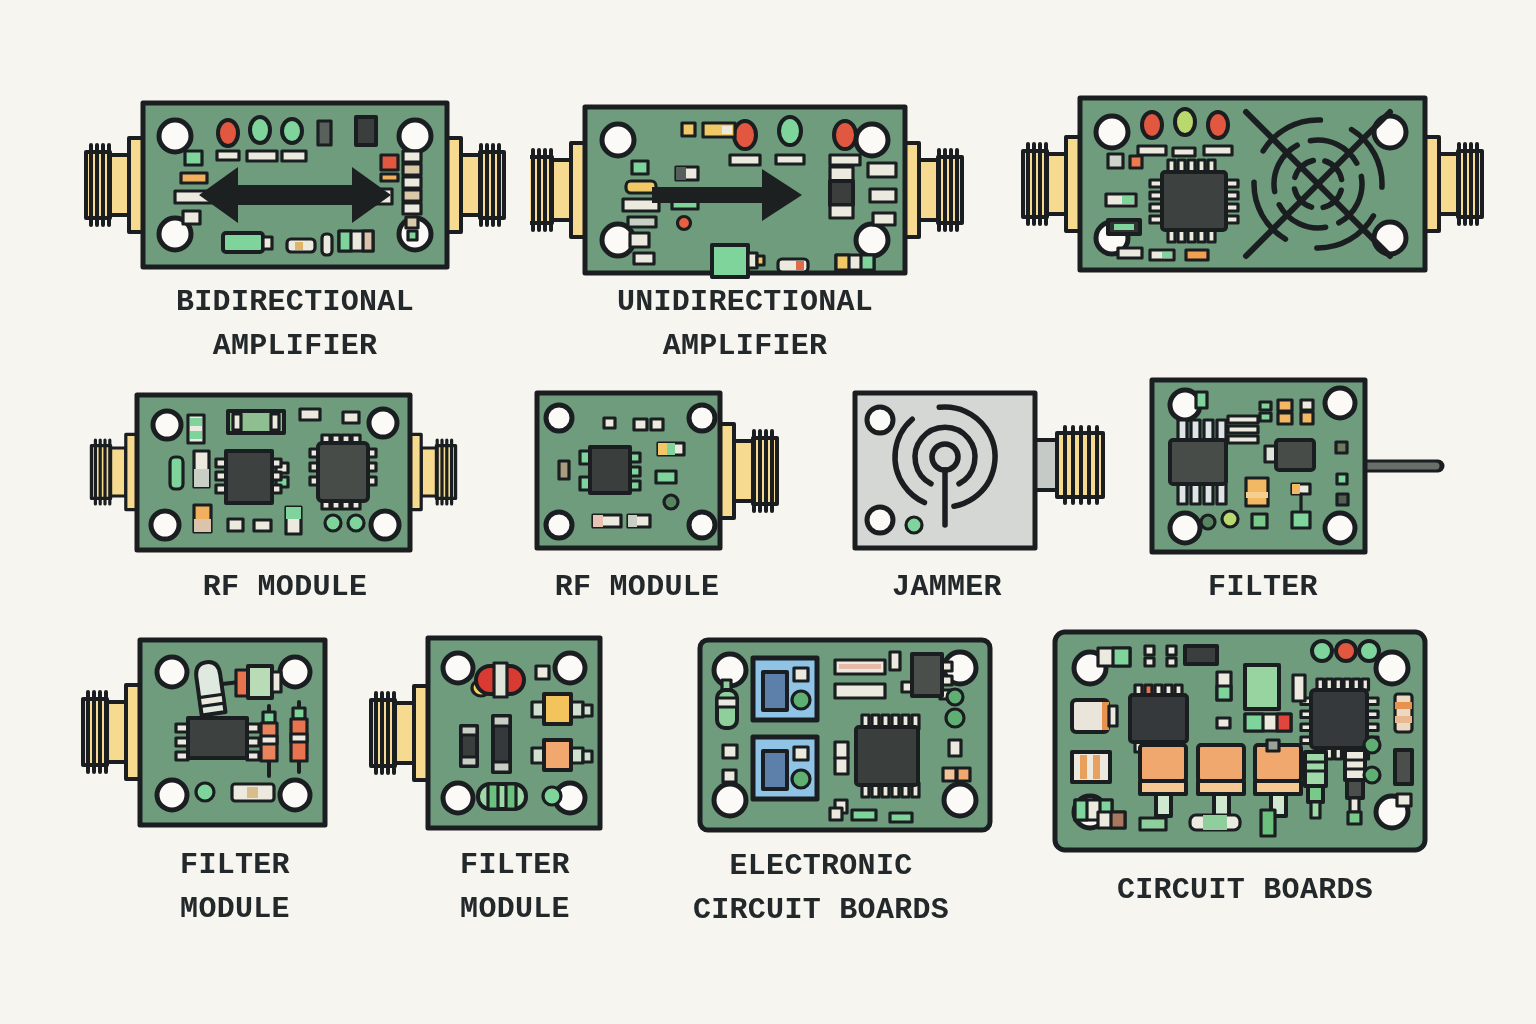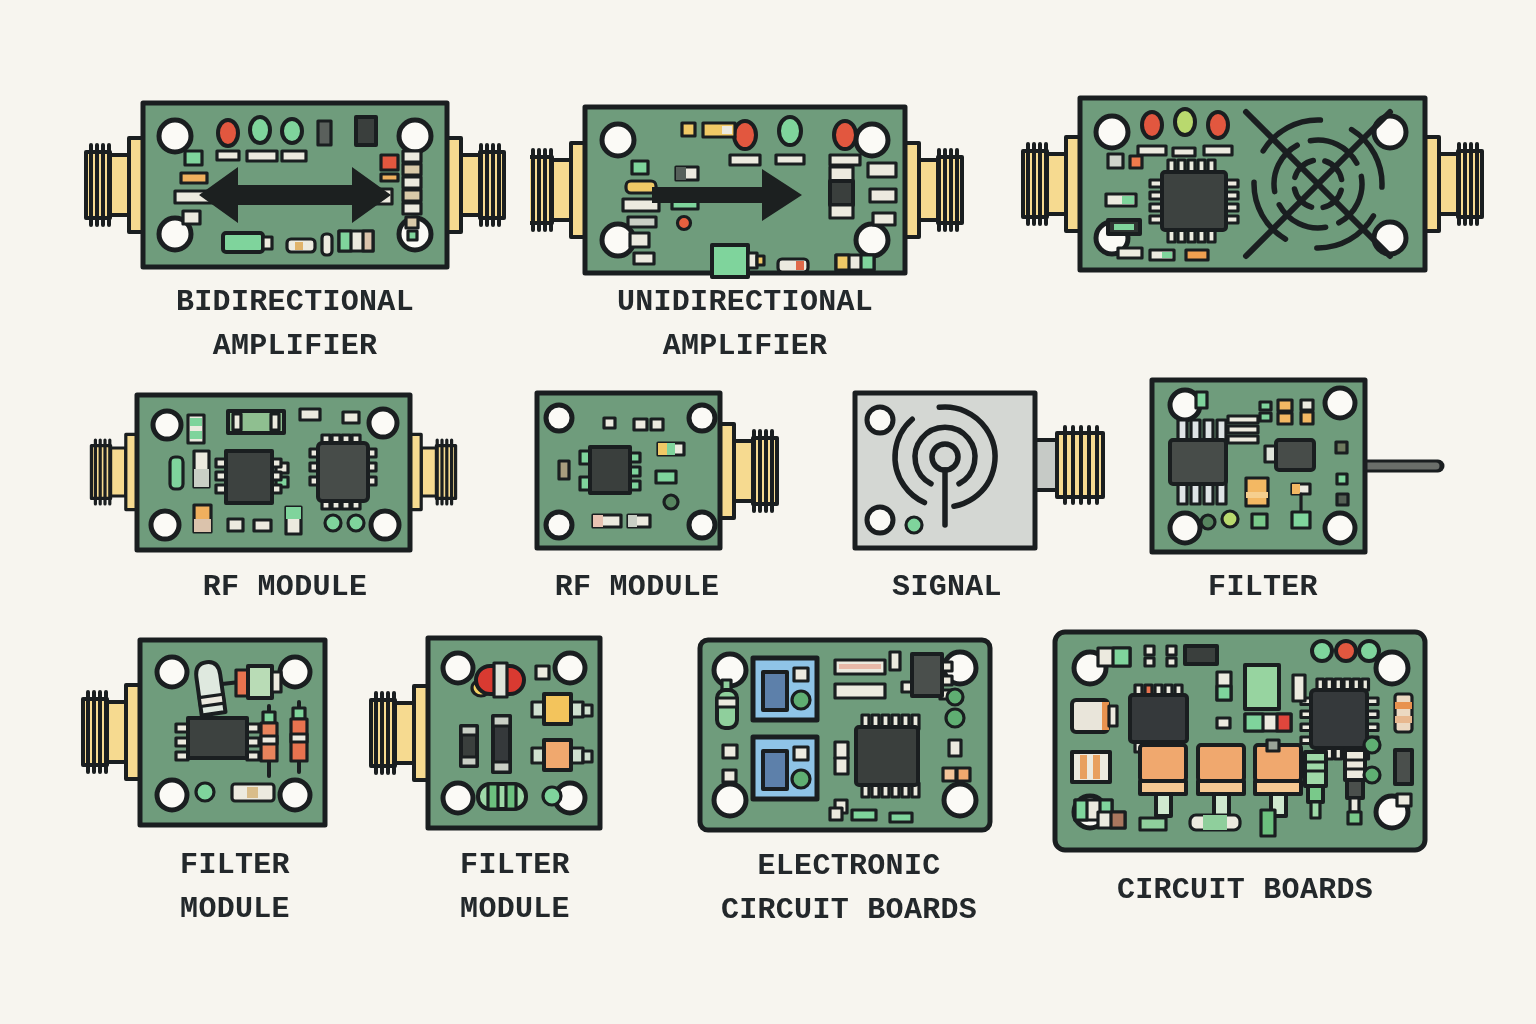--- a/index.html
+++ b/index.html
@@ -645,34 +645,34 @@
   <div>UNIDIRECTIONAL</div>
   <div>AMPLIFIER</div>
 </div>
 <div class="label" style="left:165px;top:565px;width:240px">
   <div>RF MODULE</div>
 </div>
 <div class="label" style="left:517px;top:565px;width:240px">
   <div>RF MODULE</div>
 </div>
 <div class="label" style="left:827px;top:565px;width:240px">
-  <div>SIGNAL</div>
+  <div>JAMMER</div>
 </div>
 <div class="label" style="left:1143px;top:565px;width:240px">
   <div>FILTER</div>
 </div>
 <div class="label" style="left:115px;top:843px;width:240px">
   <div>FILTER</div>
   <div>MODULE</div>
 </div>
 <div class="label" style="left:395px;top:843px;width:240px">
   <div>FILTER</div>
   <div>MODULE</div>
 </div>
-<div class="label" style="left:679px;top:844px;width:340px">
+<div class="label" style="left:651px;top:844px;width:340px">
   <div>ELECTRONIC</div>
   <div>CIRCUIT BOARDS</div>
 </div>
 <div class="label" style="left:1055px;top:868px;width:380px">
   <div>CIRCUIT BOARDS</div>
 </div>
 
 </div>
 
 </body></html>

